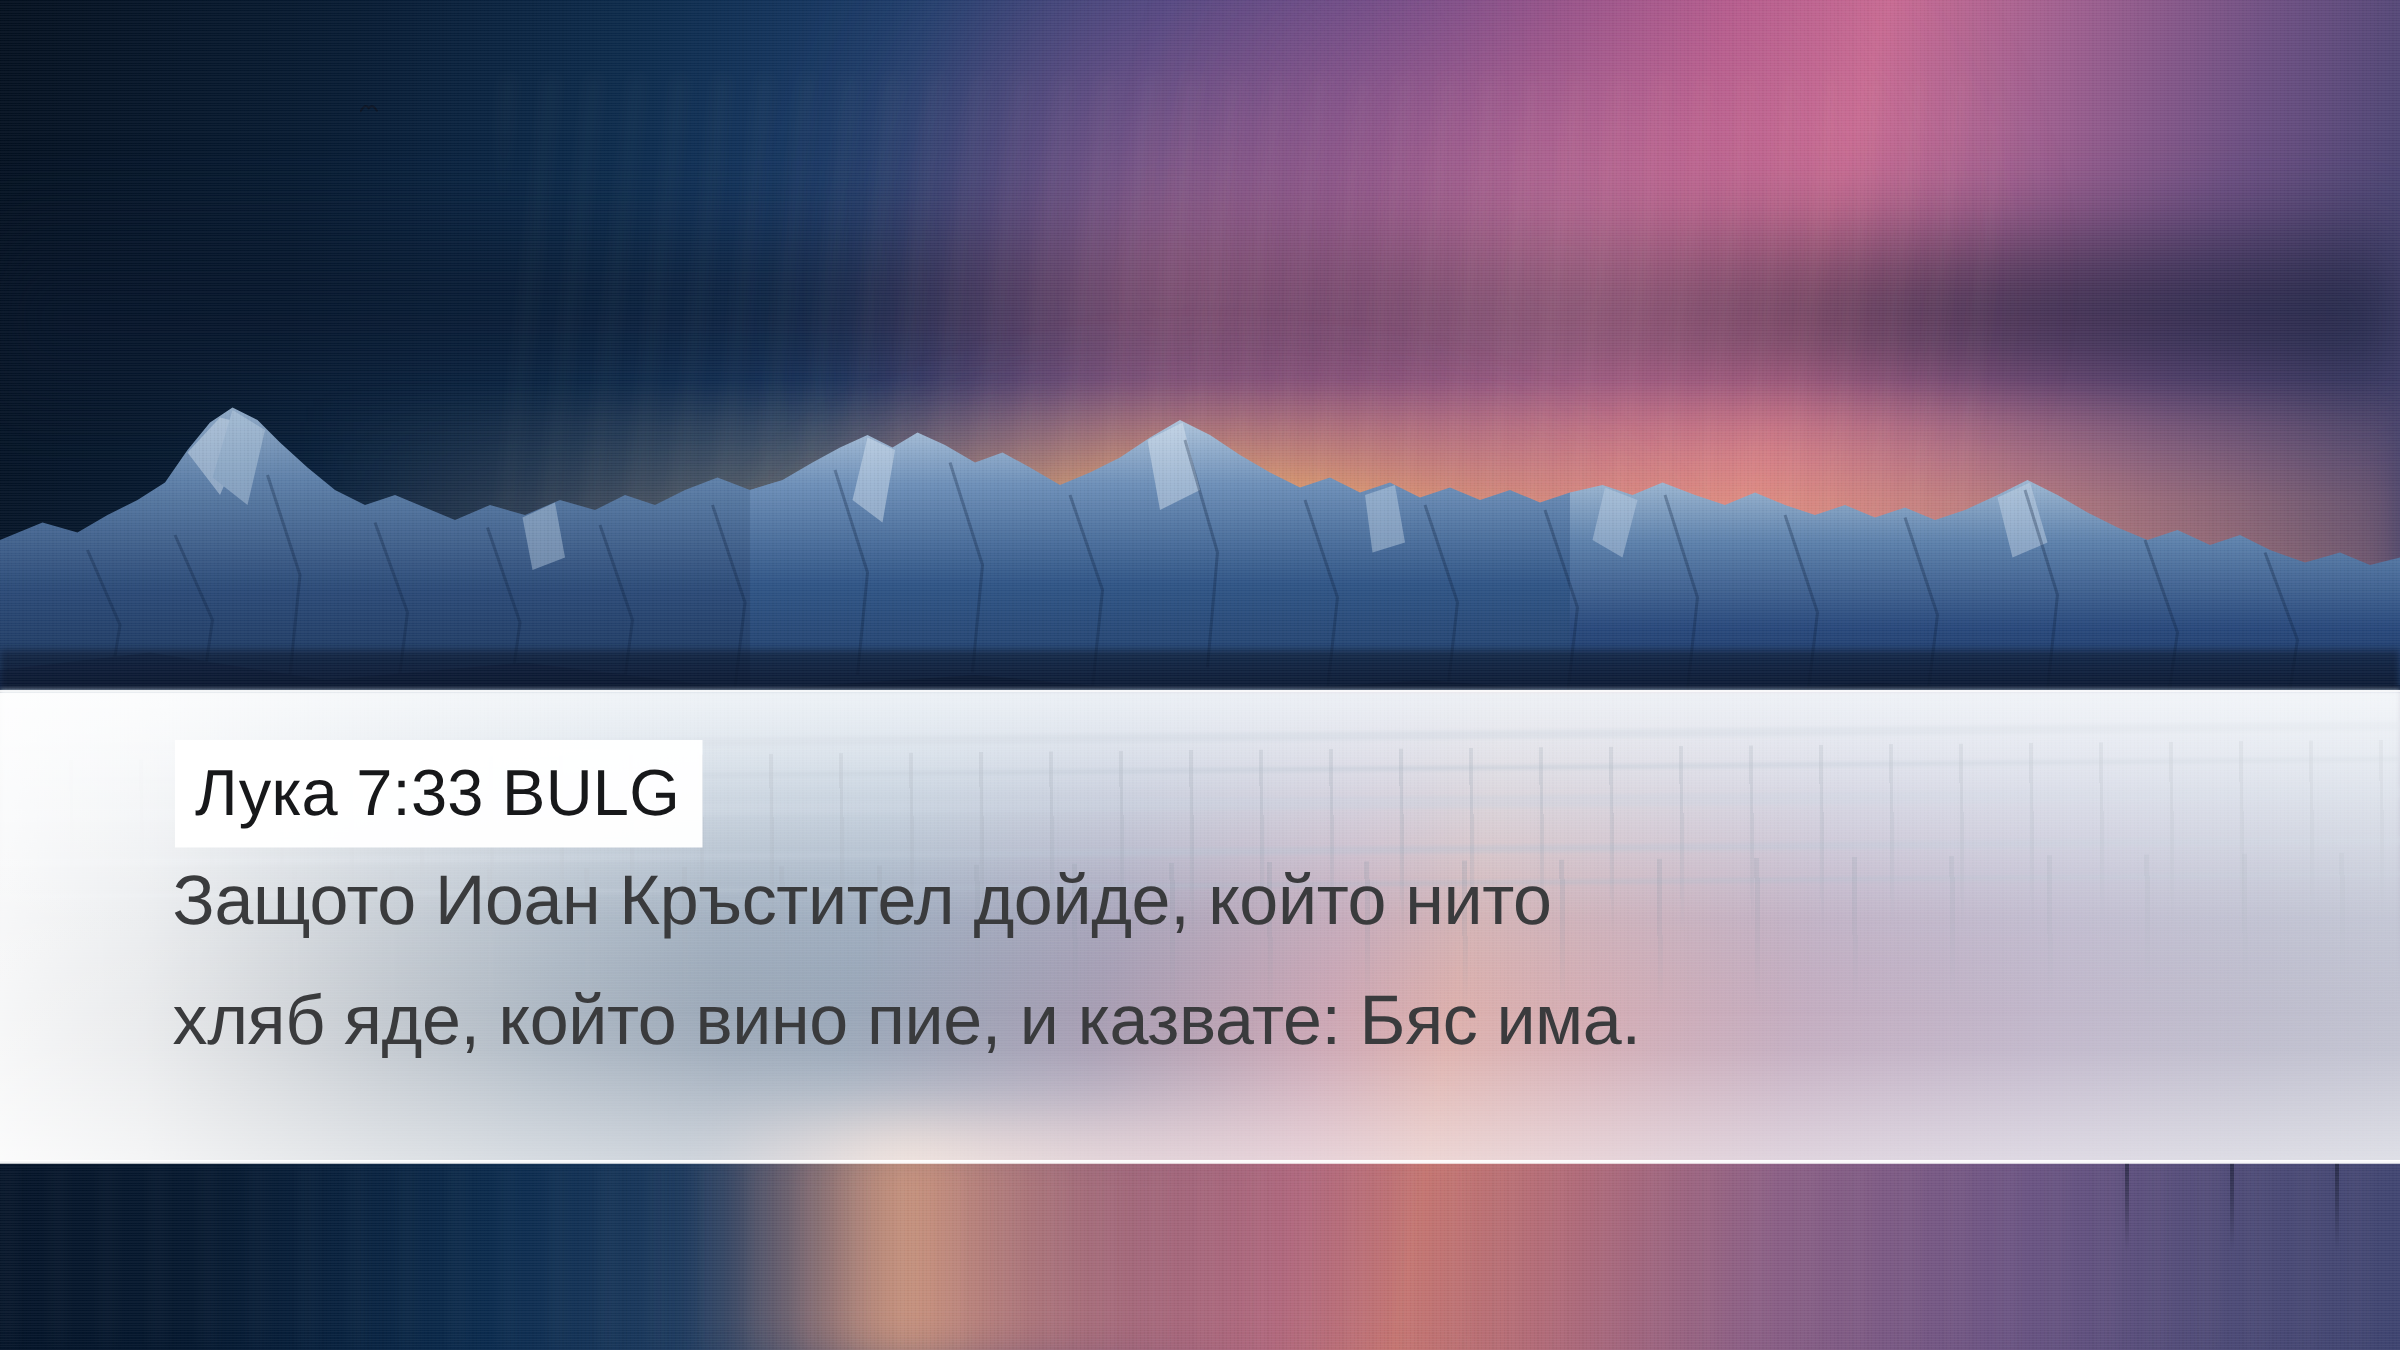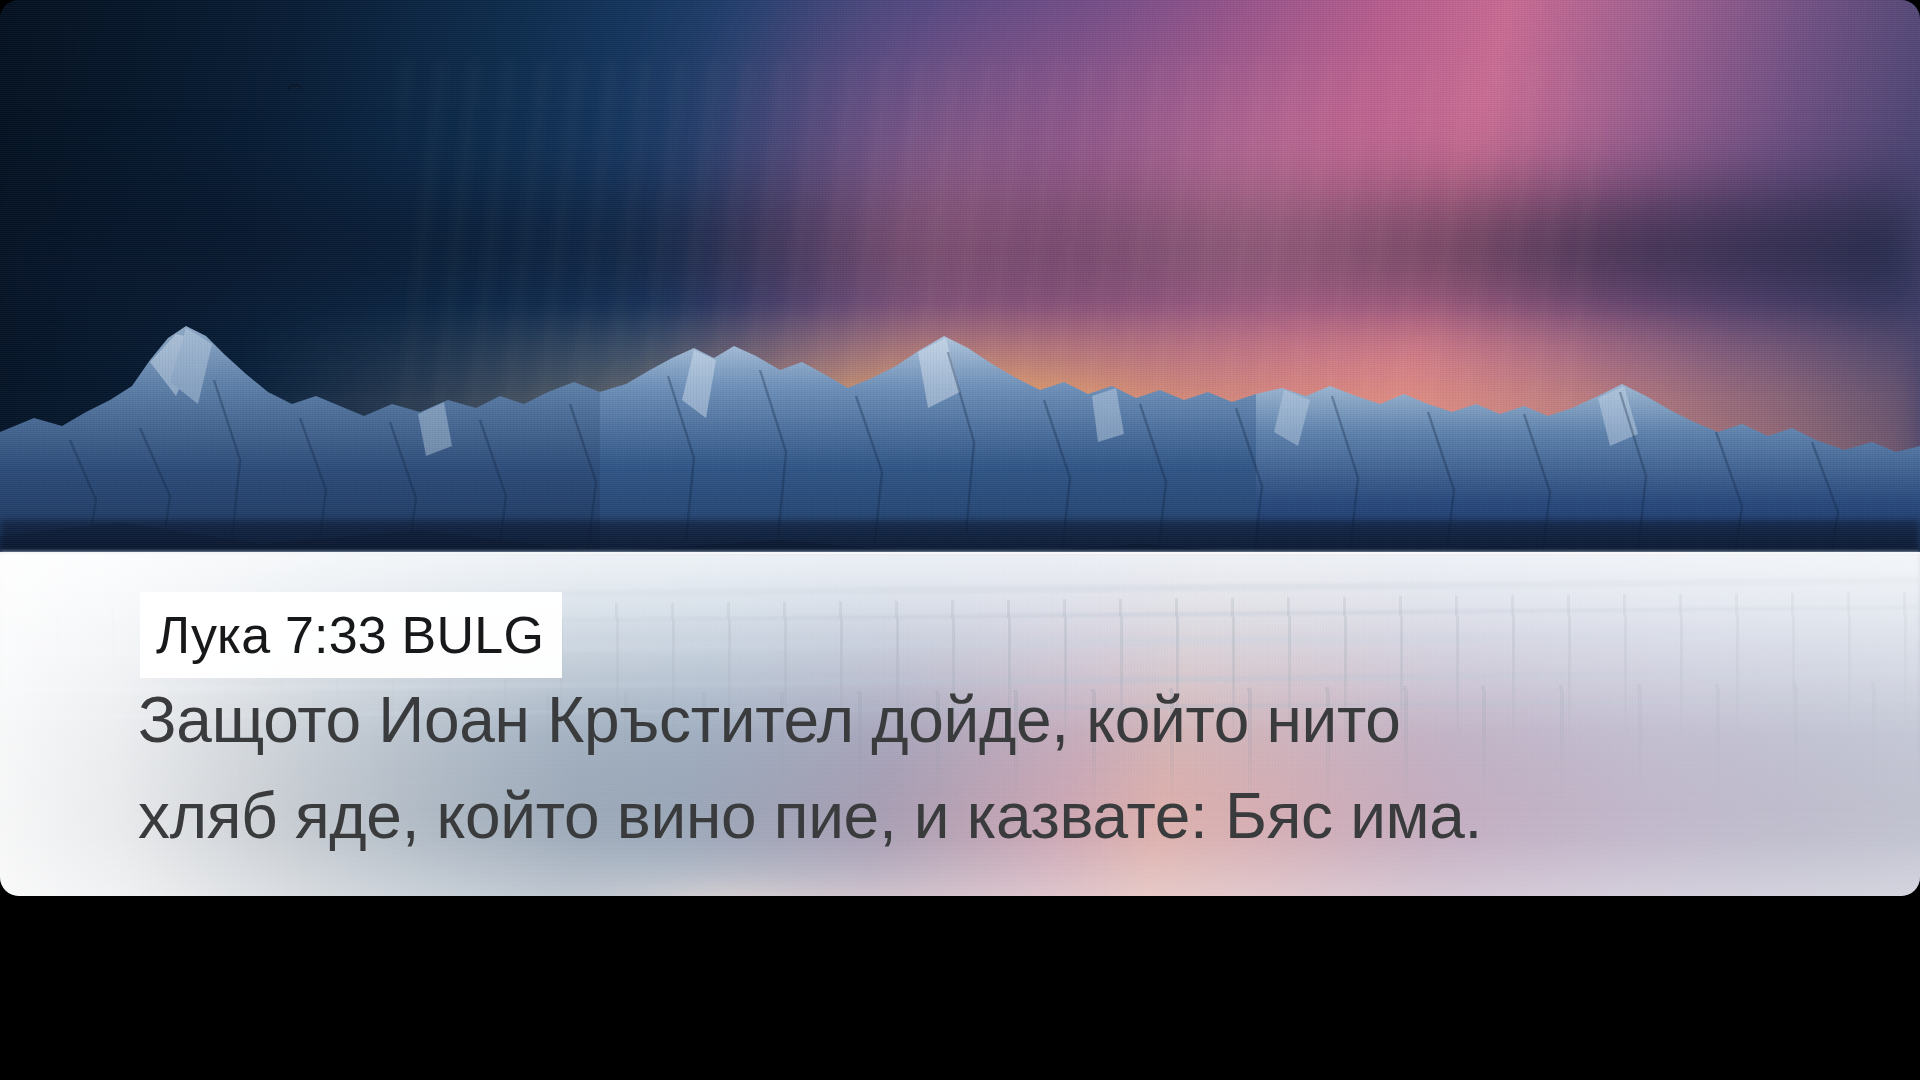--- a/index.html
+++ b/index.html
@@ -8,24 +8,23 @@
     padding: 0;
     background: #000;
   }
   body {
     font-family: "Liberation Sans", "DejaVu Sans", sans-serif;
   }
 
   #stage {
     position: relative;
     width: 1920px;
-    height: 896px;
+    height: 1080px;
     overflow: hidden;
     background: #0a1428;
-    border-radius: 19px;
   }
 
   
   .photo {
     position: absolute;
     inset: 0;
     overflow: hidden;
   }
 
   
@@ -352,21 +351,21 @@
   }
 
   
   .verse-block {
     position: absolute;
     left: 138px;
     top: 672px;
     width: 1720px;
   }
   .verse-line {
-    font-size: 64px;
+    font-size: 56px;
     font-weight: 400;
     line-height: 96px;
     color: #3a3b3d;
     white-space: nowrap;
     letter-spacing: -0.3px;
   }
 </style>
 </head>
 <body>
 

